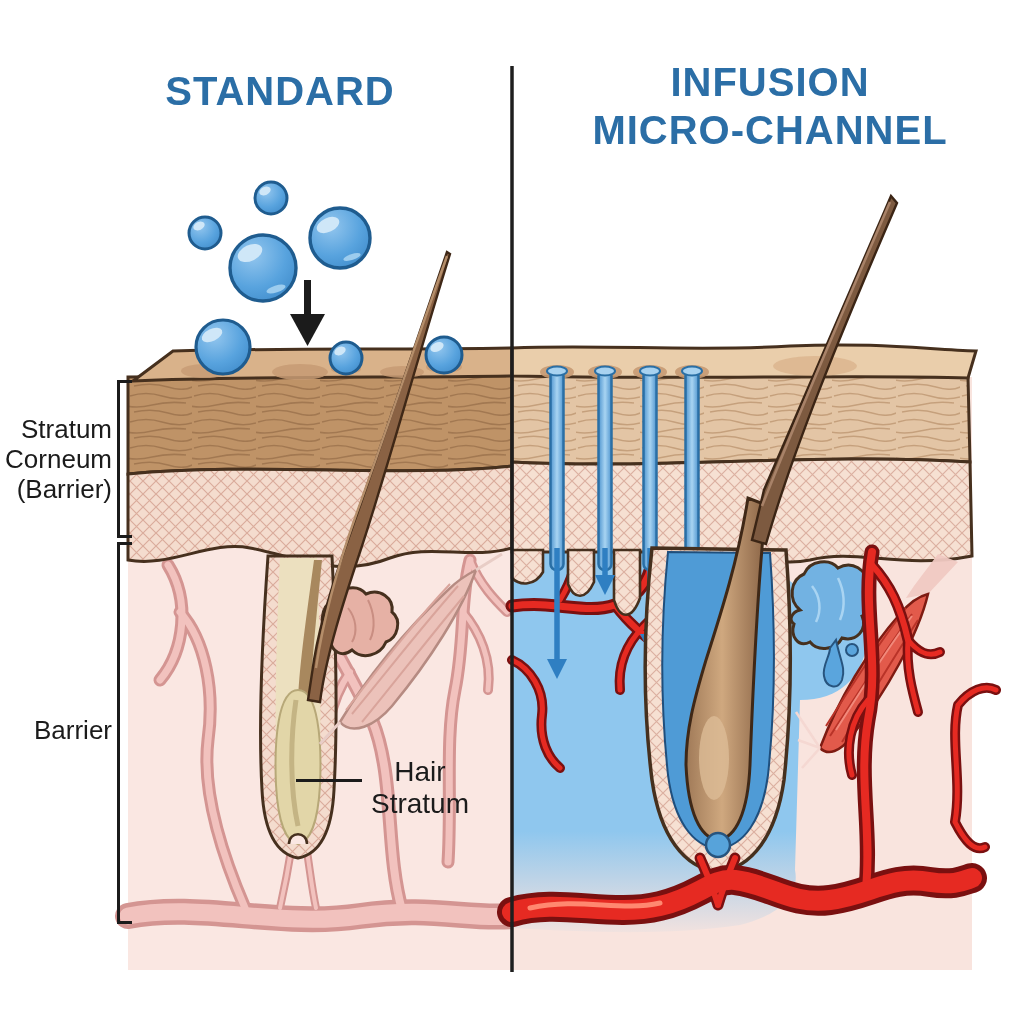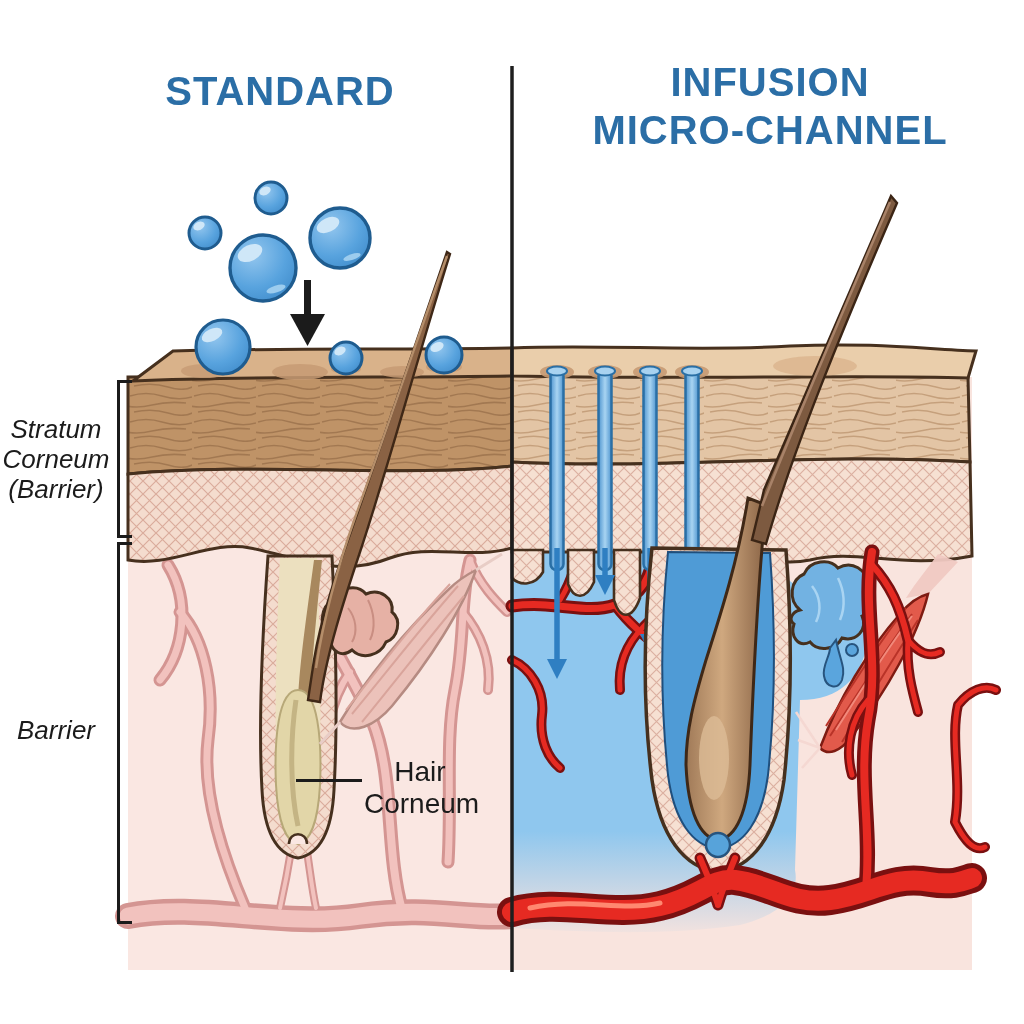--- a/index.html
+++ b/index.html
@@ -17,21 +17,21 @@
     --outline-dark:#46301e; --arrow-black:#1b1b1b;
   }
   html,body{margin:0;padding:0;background:#fff;}
   .stage{position:relative;width:1024px;height:1024px;background:#fff;overflow:hidden;
          font-family:"Liberation Sans",sans-serif;}
   .stage svg{position:absolute;left:0;top:0;}
   .panel-title{position:absolute;text-align:center;color:var(--title-blue);
     font-weight:bold;font-size:40px;line-height:1.2;letter-spacing:1px;}
   .panel-title .tline{display:block;}
   .side-label{position:absolute;color:var(--label-black);font-size:26px;line-height:1.15;
-    text-align:center;font-style:italic;}
+    text-align:right;}
   .bracket{position:absolute;width:12px;border:3px solid var(--label-black);border-right:none;}
   .callout-label{position:absolute;color:var(--label-black);font-size:28px;line-height:1.15;
     text-align:center;}
   .callout-line{position:absolute;height:3px;background:var(--label-black);}
 </style>
 </head>
 <body>
 
 <div class="stage">
 
@@ -306,14 +306,14 @@
     <span class="tline">MICRO-CHANNEL</span>
   </div>
 
   <div class="bracket" style="left:117px;top:380px;height:152px;"></div>
   <div class="side-label" style="left:0px;top:415px;width:112px;">Stratum Corneum (Barrier)</div>
 
   <div class="bracket" style="left:117px;top:542px;height:376px;"></div>
   <div class="side-label" style="left:0px;top:716px;width:112px;">Barrier</div>
 
   <div class="callout-line" style="left:296px;top:779px;width:66px;"></div>
-  <div class="callout-label" style="left:364px;top:756px;width:112px;">Hair Corneum</div>
+  <div class="callout-label" style="left:364px;top:756px;width:112px;">Hair Stratum</div>
 </div>
 
 </body></html>

